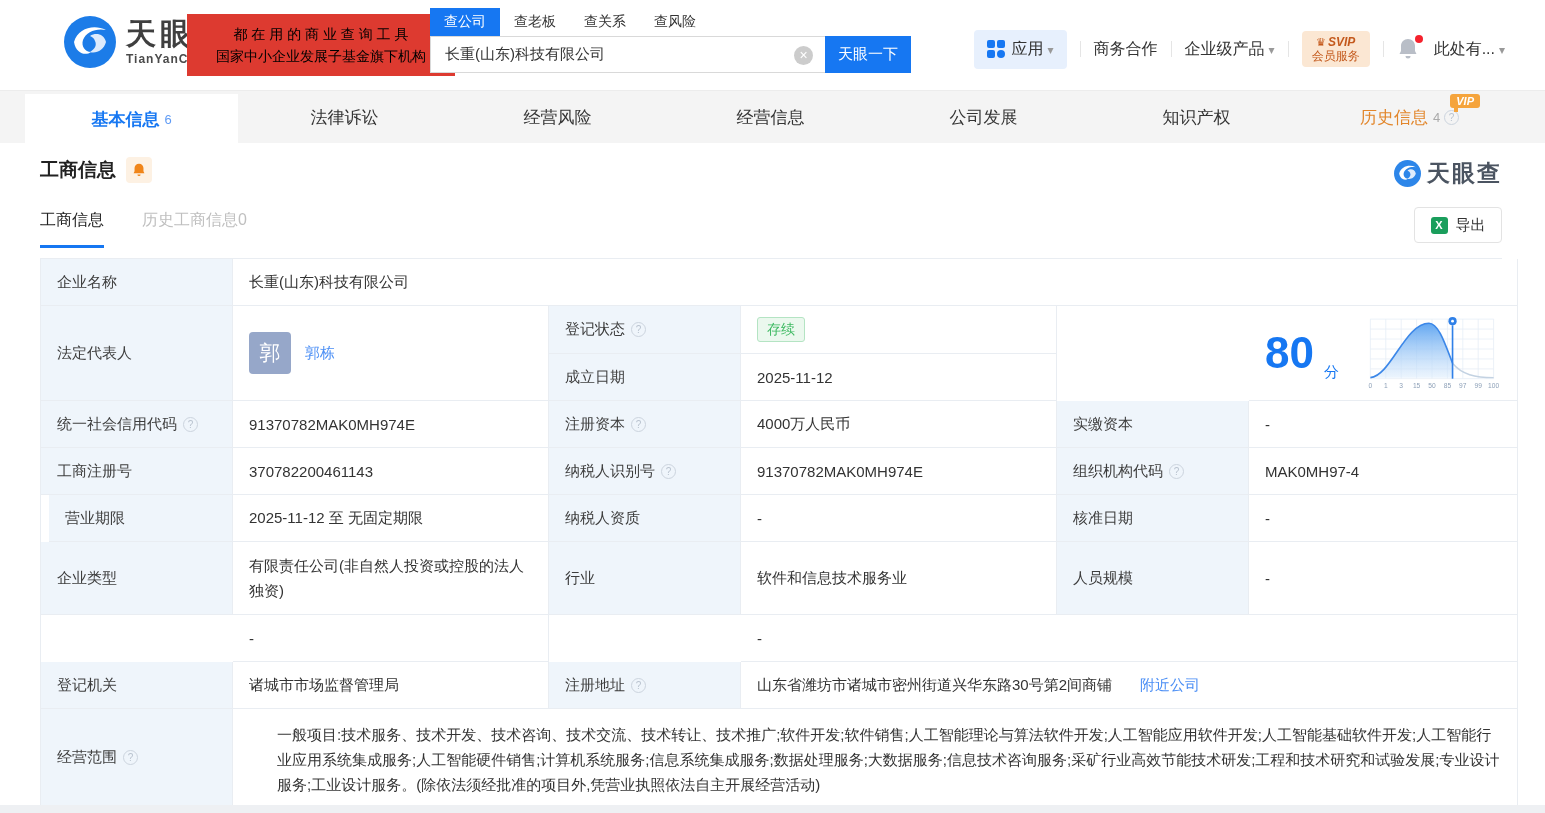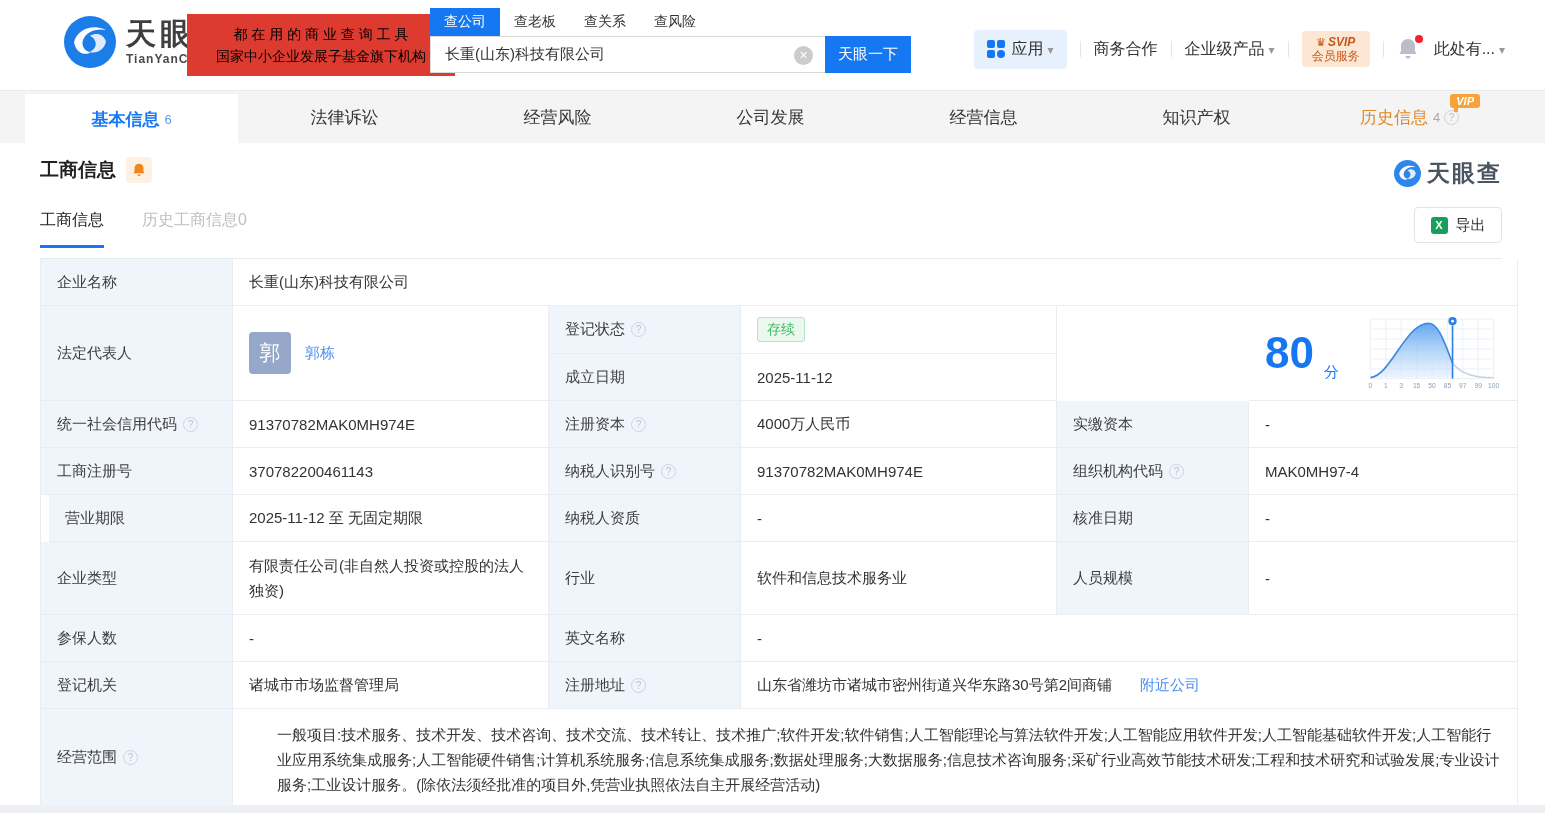--- a/index.html
+++ b/index.html
@@ -179,24 +179,24 @@
     <span>基本信息</span>
     <span class="nav-count">6</span>
   </div>
   <div class="nav-tab">
     <span>法律诉讼</span>
   </div>
   <div class="nav-tab">
     <span>经营风险</span>
   </div>
   <div class="nav-tab">
+    <span>经营信息</span>
+  </div>
+  <div class="nav-tab">
     <span>公司发展</span>
-  </div>
-  <div class="nav-tab">
-    <span>经营信息</span>
   </div>
   <div class="nav-tab">
     <span>知识产权</span>
   </div>
   <div class="nav-tab vip-tab">
     <span class="vip-badge">VIP</span>
     <span>历史信息</span>
     <span class="nav-count">4</span>
     <span class="help-icon" style="margin-left:4px;"></span>
   </div>
@@ -329,23 +329,21 @@
   <div class="cell lbl" style="grid-row:6;grid-column:5;">核准日期</div>
   <div class="cell val" style="grid-row:6;grid-column:6;">-</div>
 
   <div class="cell lbl" style="grid-row:7;grid-column:1;">企业类型</div>
   <div class="cell val multiline" style="grid-row:7;grid-column:2;">有限责任公司(非自然人投资或控股的法人独资)</div>
   <div class="cell lbl" style="grid-row:7;grid-column:3;">行业</div>
   <div class="cell val" style="grid-row:7;grid-column:4;">软件和信息技术服务业</div>
   <div class="cell lbl" style="grid-row:7;grid-column:5;">人员规模</div>
   <div class="cell val" style="grid-row:7;grid-column:6;">-</div>
 
-  <div class="cell lbl" style="grid-row:8;grid-column:1;">参保人数</div>
   <div class="cell val" style="grid-row:8;grid-column:2;">-</div>
-  <div class="cell lbl" style="grid-row:8;grid-column:3;">英文名称</div>
   <div class="cell val" style="grid-row:8;grid-column:4/7;">-</div>
 
   <div class="cell lbl" style="grid-row:9;grid-column:1;">登记机关</div>
   <div class="cell val" style="grid-row:9;grid-column:2;">诸城市市场监督管理局</div>
   <div class="cell lbl" style="grid-row:9;grid-column:3;">
     <span>注册地址</span>
     <span class="help-icon"></span>
   </div>
   <div class="cell val" style="grid-row:9;grid-column:4/7;gap:28px;">
     <span>山东省潍坊市诸城市密州街道兴华东路30号第2间商铺</span>

